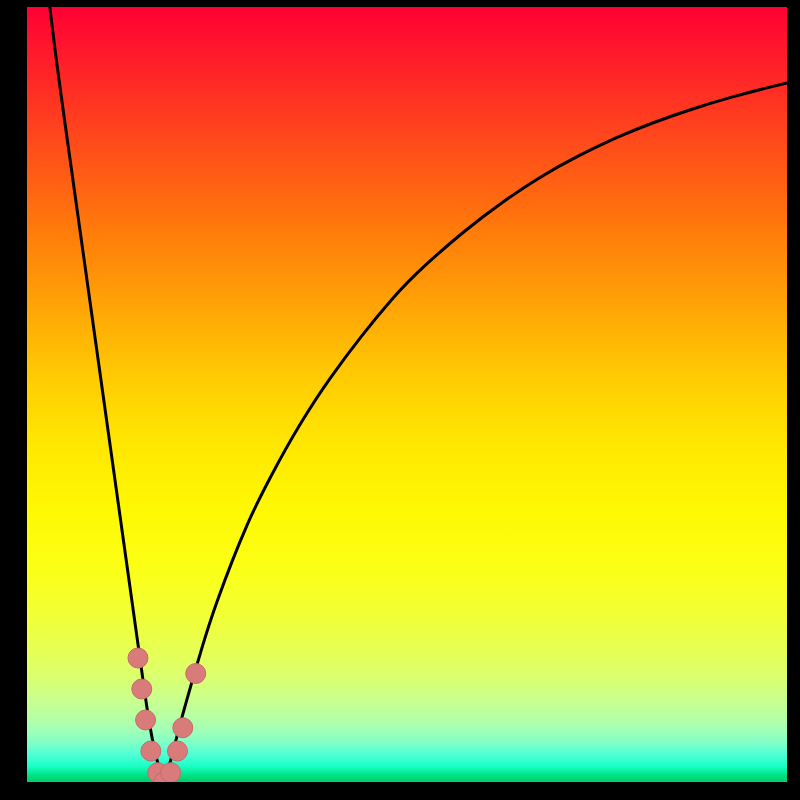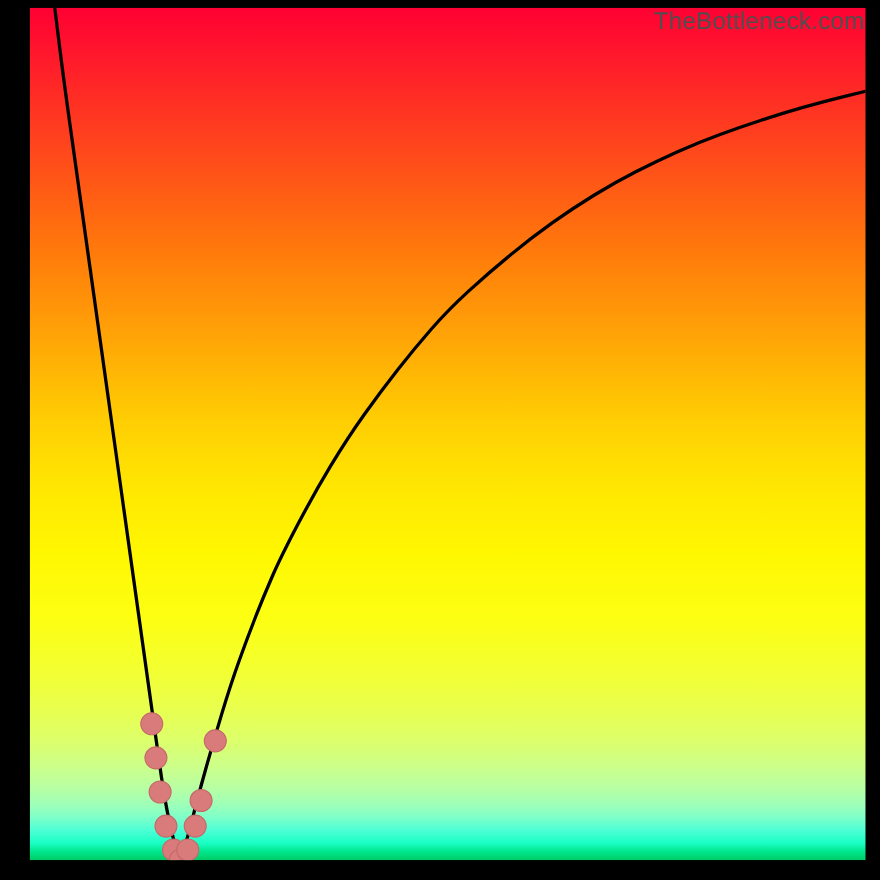--- a/index.html
+++ b/index.html
@@ -86,14 +86,13 @@
           <circle cx="123.88" cy="744.00" r="10" fill="#d97b7b" stroke="#c46a6a" stroke-width="1"></circle>
           <circle cx="130.72" cy="765.70" r="10" fill="#d97b7b" stroke="#c46a6a" stroke-width="1"></circle>
           <circle cx="136.80" cy="775.00" r="10" fill="#d97b7b" stroke="#c46a6a" stroke-width="1"></circle>
           <circle cx="143.64" cy="765.70" r="10" fill="#d97b7b" stroke="#c46a6a" stroke-width="1"></circle>
           <circle cx="150.48" cy="744.00" r="10" fill="#d97b7b" stroke="#c46a6a" stroke-width="1"></circle>
           <circle cx="155.80" cy="720.75" r="10" fill="#d97b7b" stroke="#c46a6a" stroke-width="1"></circle>
           <circle cx="168.72" cy="666.50" r="10" fill="#d97b7b" stroke="#c46a6a" stroke-width="1"></circle>
         </g>
     </svg>
   </div>
-  <div class="attribution">TheBottleneck.com</div>
 </div>
 
 </body></html>

